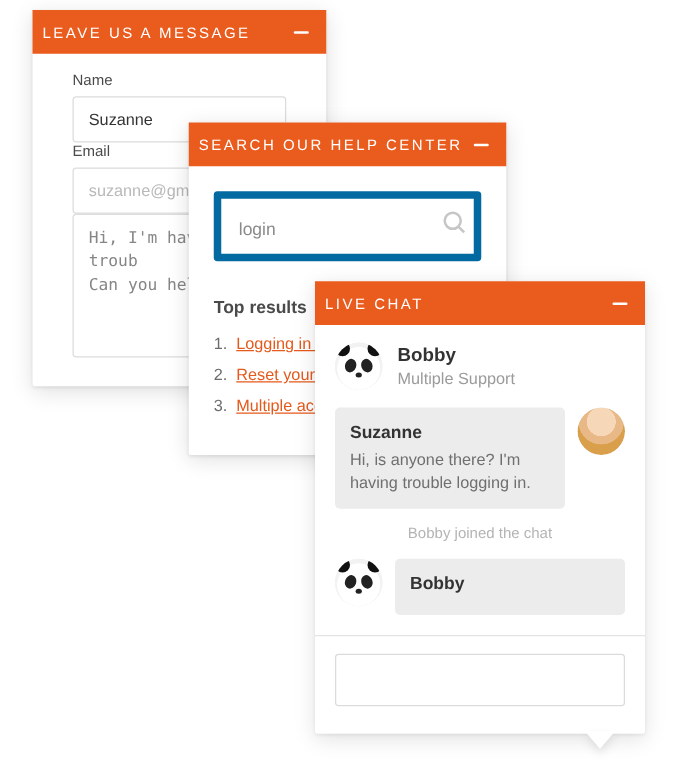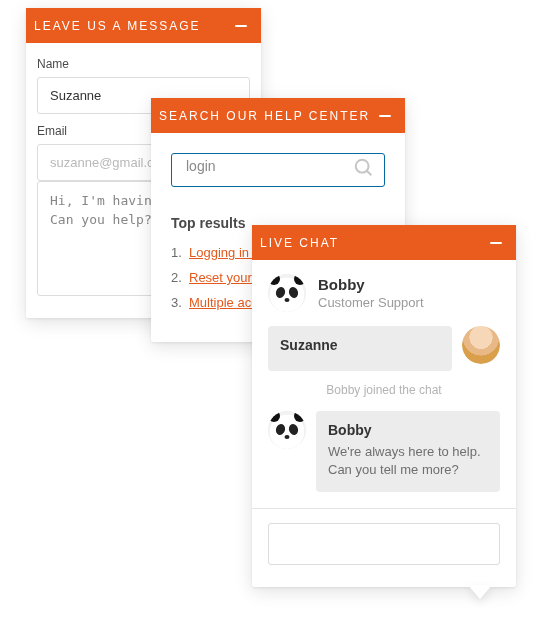--- a/index.html
+++ b/index.html
@@ -29,25 +29,25 @@
     position: absolute;
     right: 14px;
     top: 50%;
     transform: translateY(-50%);
     width: 12px;
     height: 2px;
     background: #fff;
     border-radius: 1px;
     cursor: pointer;
   }
-  .body { padding: 14px 11px 18px; }
+  .body { padding: 14px 32px 18px; }
 
   
   .leave { left: 26px; top: 8px; width: 235px; }
-  .field-label { font-size: 12px; color: #4a4a4a; margin-bottom: 6px; margin-top: 10px; }
+  .field-label { font-size: 12px; color: #4a4a4a; margin-bottom: 6px; }
   .field-label:first-child { margin-top: 0; }
   .input {
     width: 100%;
     border: 1px solid #dcdcdc;
     border-radius: 3px;
     padding: 10px 12px;
     font-size: 13px;
     color: #333;
   }
   .input::placeholder { color: #b9b9b9; }
@@ -62,23 +62,23 @@
     resize: none;
     line-height: 1.45;
   }
 
   
   .help { left: 151px; top: 98px; width: 254px; }
   .help .body { padding: 20px 20px 22px; }
   .search-wrap { position: relative; }
   .search-input {
     width: 100%;
-    border: 1px solid #0369a1;
-    border-radius: 3px;
-    padding: 4px 42px 12px 14px;
+    border: 6px solid #0369a1;
+    border-radius: 3px;
+    padding: 16px 42px 12px 14px;
     font-size: 14px;
     color: #8a8a8a;
   }
   .search-icon {
     position: absolute;
     right: 10px;
     top: 50%;
     transform: translateY(-50%);
     cursor: pointer;
   }
@@ -212,46 +212,46 @@
     <div class="agent-row">
       <div class="avatar">
         <div class="panda">
             <span class="ear-l"></span>
             <span class="ear-r"></span>
             <span class="nose"></span>
           </div>
       </div>
       <div>
         <div class="agent-name">Bobby</div>
-        <div class="agent-role">Customer Support</div>
+        <div class="agent-role">Multiple Support</div>
       </div>
     </div>
 
     <div class="msg-row user">
       <div class="bubble">
         <span class="who">Suzanne</span>
+        <span>Hi, is anyone there? I'm having trouble logging in.</span>
       </div>
       <div class="avatar">
         <div class="human"></div>
       </div>
     </div>
 
     <div class="sys-msg">Bobby joined the chat</div>
 
     <div class="msg-row">
       <div class="avatar">
         <div class="panda">
             <span class="ear-l"></span>
             <span class="ear-r"></span>
             <span class="nose"></span>
           </div>
       </div>
       <div class="bubble">
         <span class="who">Bobby</span>
-        <span>We're always here to help. Can you tell me more?</span>
       </div>
     </div>
   </div>
   <div class="chat-input-area">
     <input class="chat-input" placeholder="" style="">
   </div>
   <div class="chat-tail"></div>
 </div>
 
 </body></html>

